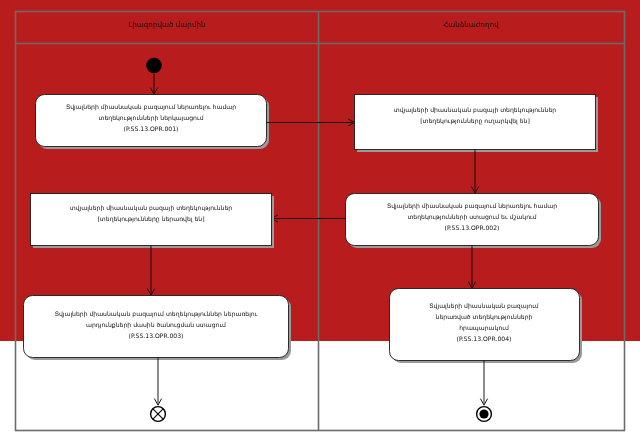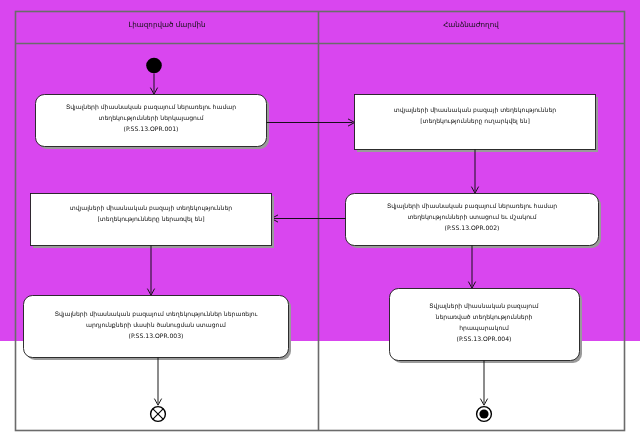--- a/index.html
+++ b/index.html
@@ -10,21 +10,21 @@
   body {
     width: 640px;
     height: 442px;
     font-family: "DejaVu Sans", "Liberation Sans", sans-serif;
     overflow: hidden;
   }
   #canvas {
     position: relative;
     width: 640px;
     height: 341px;
-    background: #d946ef;
+    background: #b91c1c;
   }
   svg#diagram {
     position: absolute;
     left: 0;
     top: 0;
     width: 640px;
     height: 442px;
     display: block;
   }
   .lane-frame {

